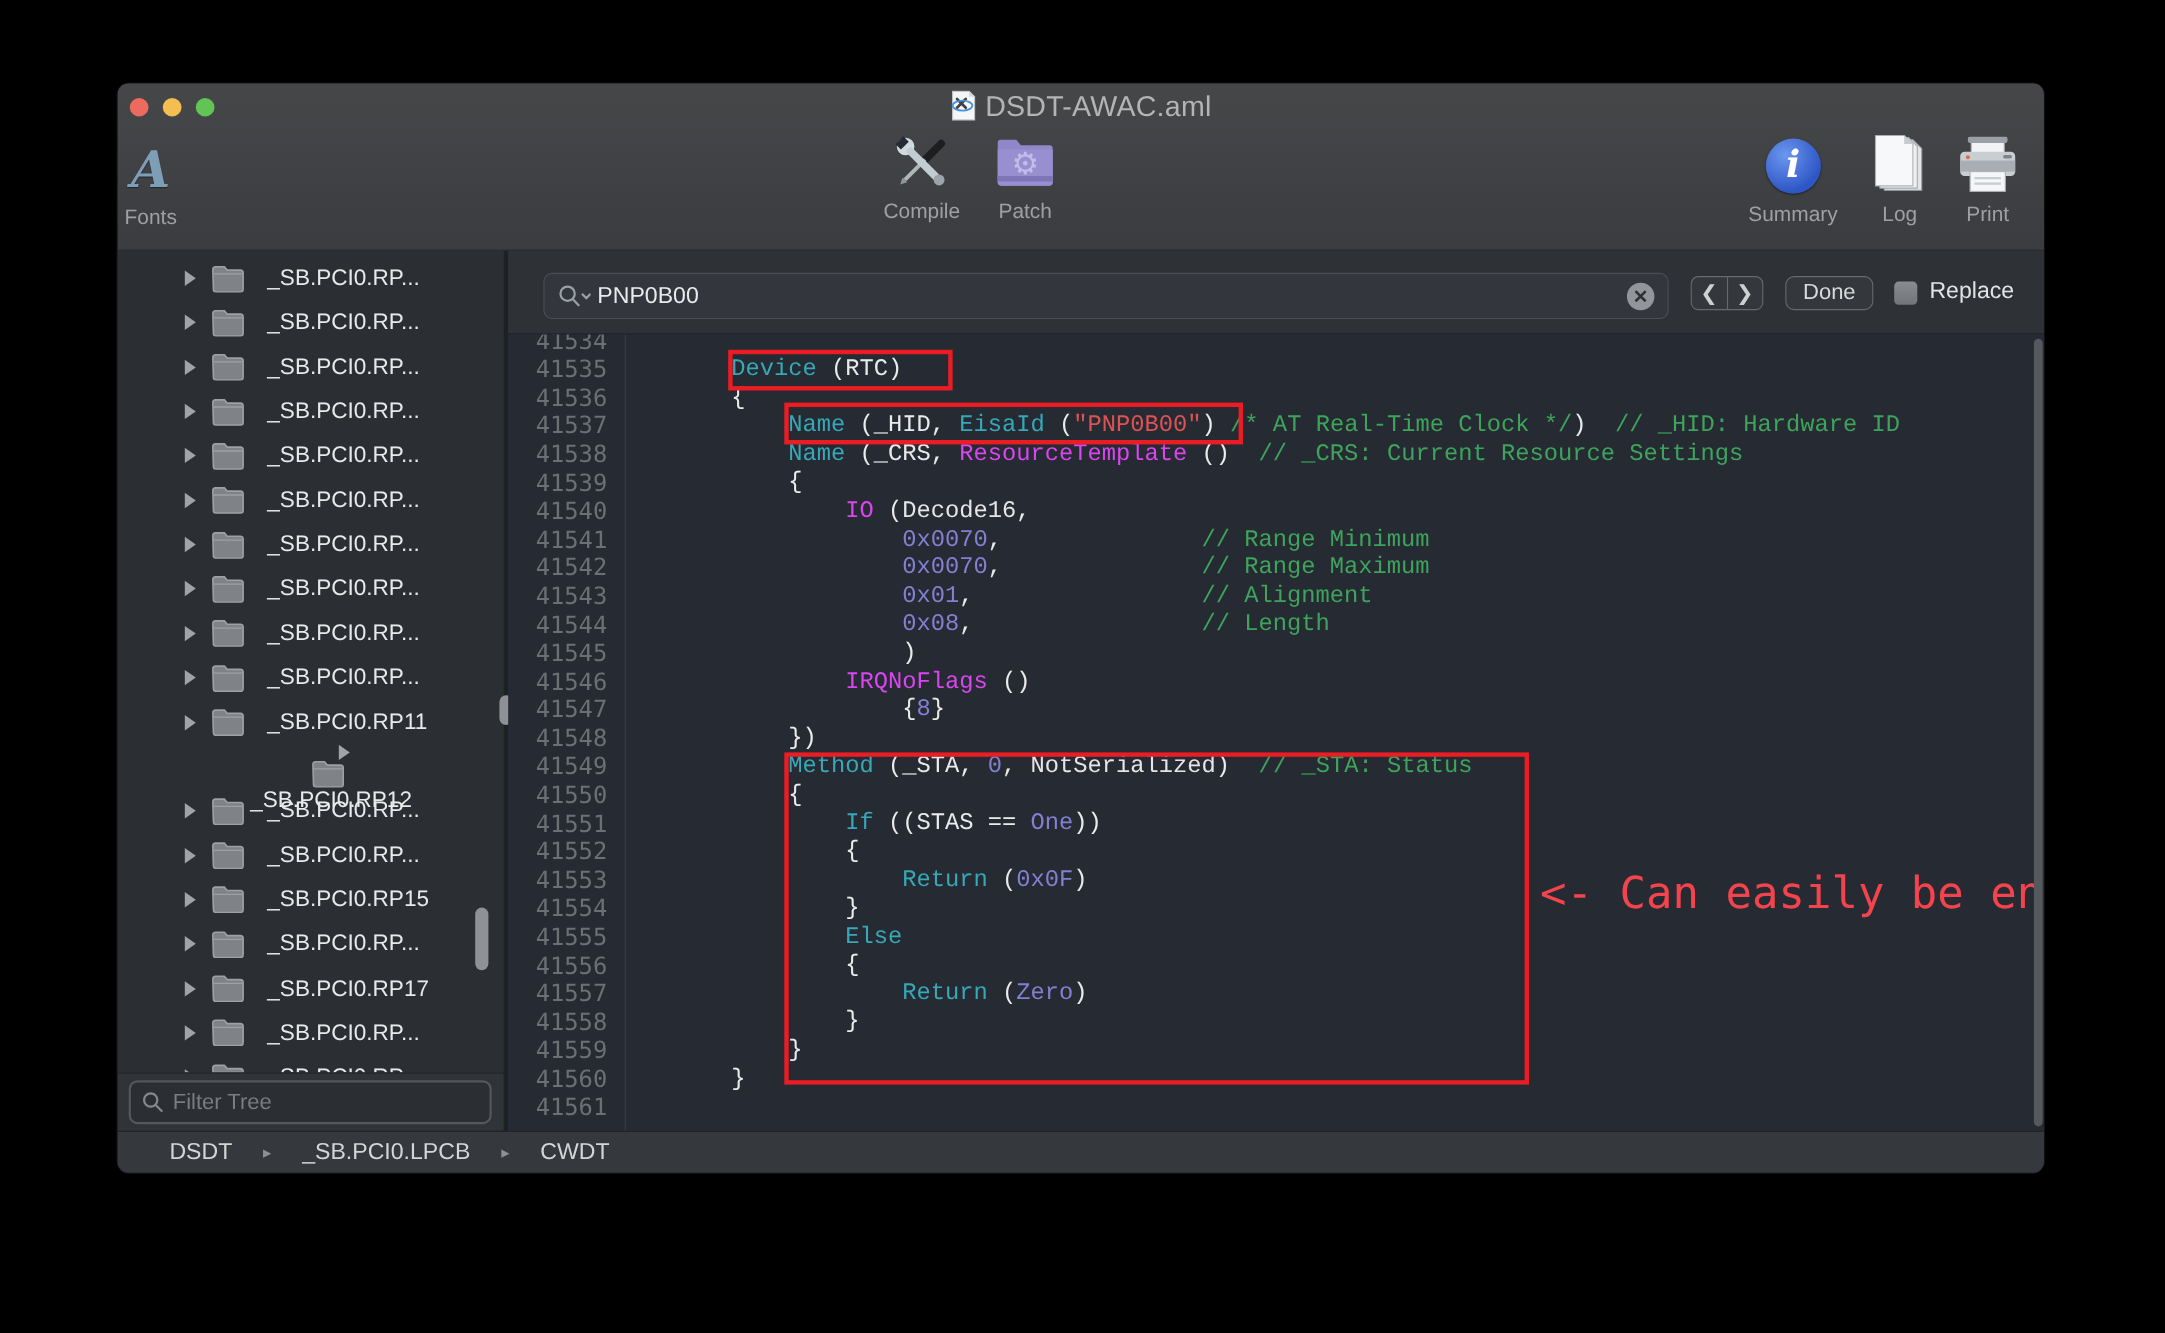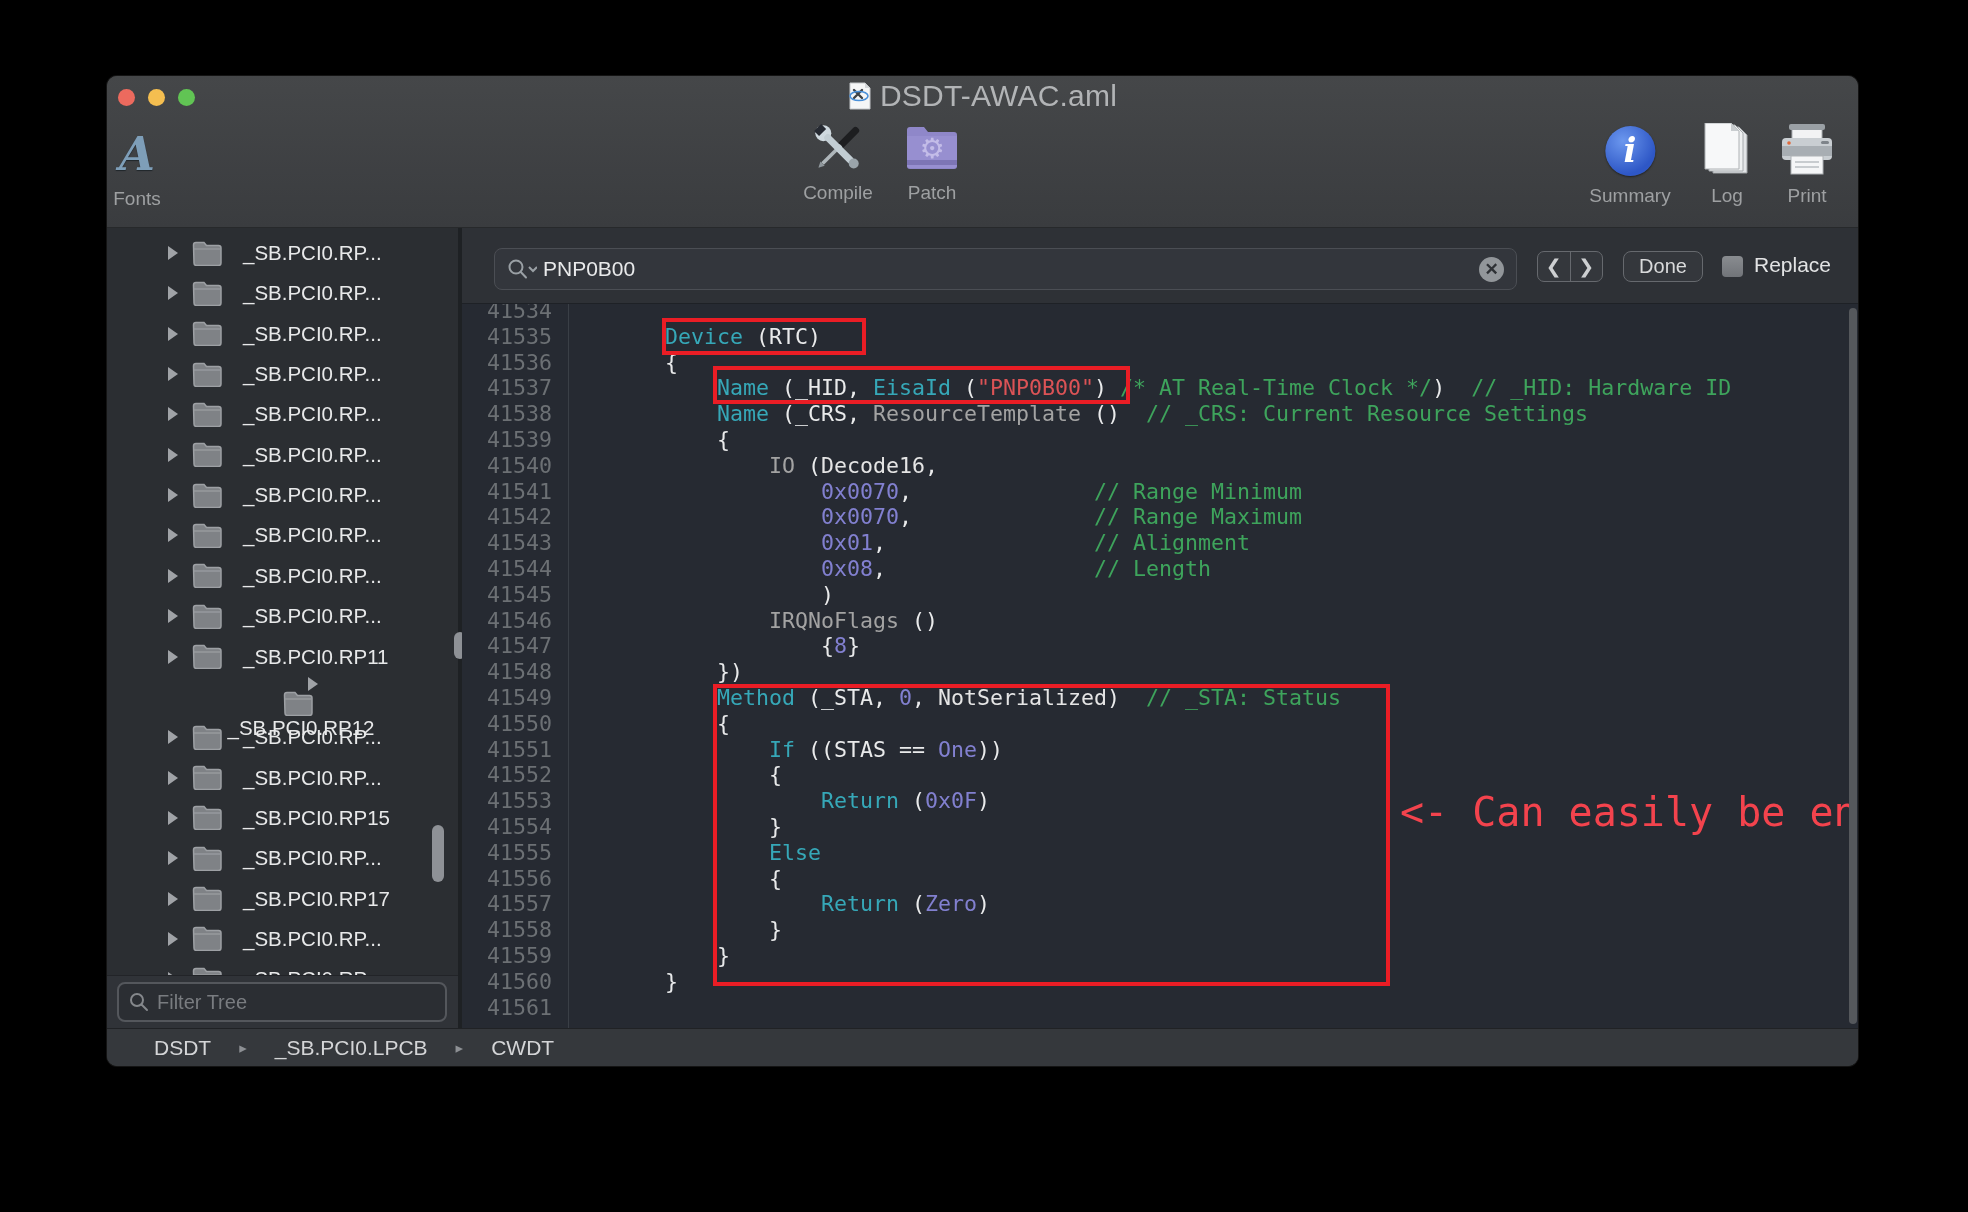--- a/index.html
+++ b/index.html
@@ -11,21 +11,21 @@
   
   .chrome{position:absolute;left:0;top:0;width:100%;height:152px;
           background:linear-gradient(#454749,#3a3c3f);border-bottom:1px solid #27292b;}
   .titlebar{position:absolute;left:0;top:0;width:100%;height:40px;}
   .tl{position:absolute;top:13px;width:17px;height:17px;border-radius:50%;}
   .tl.red{left:11px;background:#ec6a5e;}
   .tl.yellow{left:41px;background:#f4be50;}
   .tl.green{left:71px;background:#61c454;}
   .title-wrap{position:absolute;left:0;right:0;top:0;height:40px;display:flex;align-items:center;justify-content:center;gap:8px;}
   .proxy{width:24px;height:28px;flex:0 0 auto;}
-  .title-text{font-size:30px;color:#b2b4b6;letter-spacing:.2px;}
+  .title-text{font-size:26px;color:#b2b4b6;letter-spacing:.2px;}
   .tool{position:absolute;text-align:center;transform:translateX(-50%);}
   .tool .ticon{height:64px;display:flex;align-items:center;justify-content:center;}
   .tool .tlabel{margin-top:2px;font-size:19px;color:#9ea0a2;}
   .fonts-a{font-family:"DejaVu Serif",serif;font-style:italic;font-weight:bold;font-size:46px;
            color:#7e9eb8;text-shadow:0 1px 1px #20262b;line-height:1;}
   .sum-circle{width:50px;height:50px;border-radius:50%;background:radial-gradient(circle at 35% 30%,#6b97ee,#2e57c6 70%);
               display:flex;align-items:center;justify-content:center;box-shadow:0 1px 2px rgba(0,0,0,.5);}
   .sum-circle span{font-family:"DejaVu Serif",serif;font-style:italic;font-weight:bold;font-size:34px;color:#fff;line-height:1;margin-top:-3px;}
   
   .content{position:absolute;left:0;top:152px;width:100%;height:800px;background:#2b2e32;}
@@ -59,23 +59,23 @@
             background:rgba(255,255,255,.03);color:#d9dadb;font-size:20px;display:flex;align-items:center;justify-content:center;}
   .chk{position:absolute;left:1260px;top:28px;width:21px;height:21px;border-radius:4px;
        background:linear-gradient(#898c90,#717479);}
   .chk-label{position:absolute;left:1292px;top:25px;font-size:21px;color:#e2e3e4;}
   .codearea{position:absolute;left:0;top:76px;width:100%;height:724px;overflow:hidden;
             font-family:"DejaVu Sans Mono",monospace;font-size:21.6px;line-height:25.8px;}
   .gutterline{position:absolute;left:106px;top:0;bottom:0;width:1px;background:#3a3f46;}
   .code-lines{position:absolute;left:0;top:-6px;right:0;}
   .crow{display:flex;height:25.8px;white-space:pre;}
   .ln{flex:0 0 98px;text-align:right;padding-right:8px;color:#6c7074;}
-  .lc{padding-left:1px;}
+  .lc{padding-left:1px;font-family:Liberation Mono, monospace;}
   .tk-t{color:#e9eaeb;} .tk-k{color:#36a8b8;} .tk-s{color:#dc5356;} .tk-c{color:#3ea45c;}
-  .tk-r{color:#a3a3a3;} .tk-n{color:#8280d0;} .tk-m{color:#e5e5e5;}
+  .tk-r{color:#d946ef;} .tk-n{color:#8280d0;} .tk-m{color:#e5e5e5;}
   .hlbox{position:absolute;border:4px solid #ea1d25;}
   .note{position:absolute;left:938px;top:496px;font-size:40px;color:#f3434d;white-space:nowrap;}
   .ed-scroll{position:absolute;right:1px;top:4px;width:8px;height:716px;border-radius:4px;background:#55585c;}
   
   .statusbar{position:absolute;left:0;bottom:0;width:100%;height:38px;background:#35383c;border-top:1px solid #202225;
              display:flex;align-items:center;padding-left:47px;gap:28px;}
   .statusbar .crumb{font-size:21px;color:#d4d5d7;}
   .statusbar .sep{font-size:15px;color:#8d9094;}
   svg{display:block;}
 </style>

